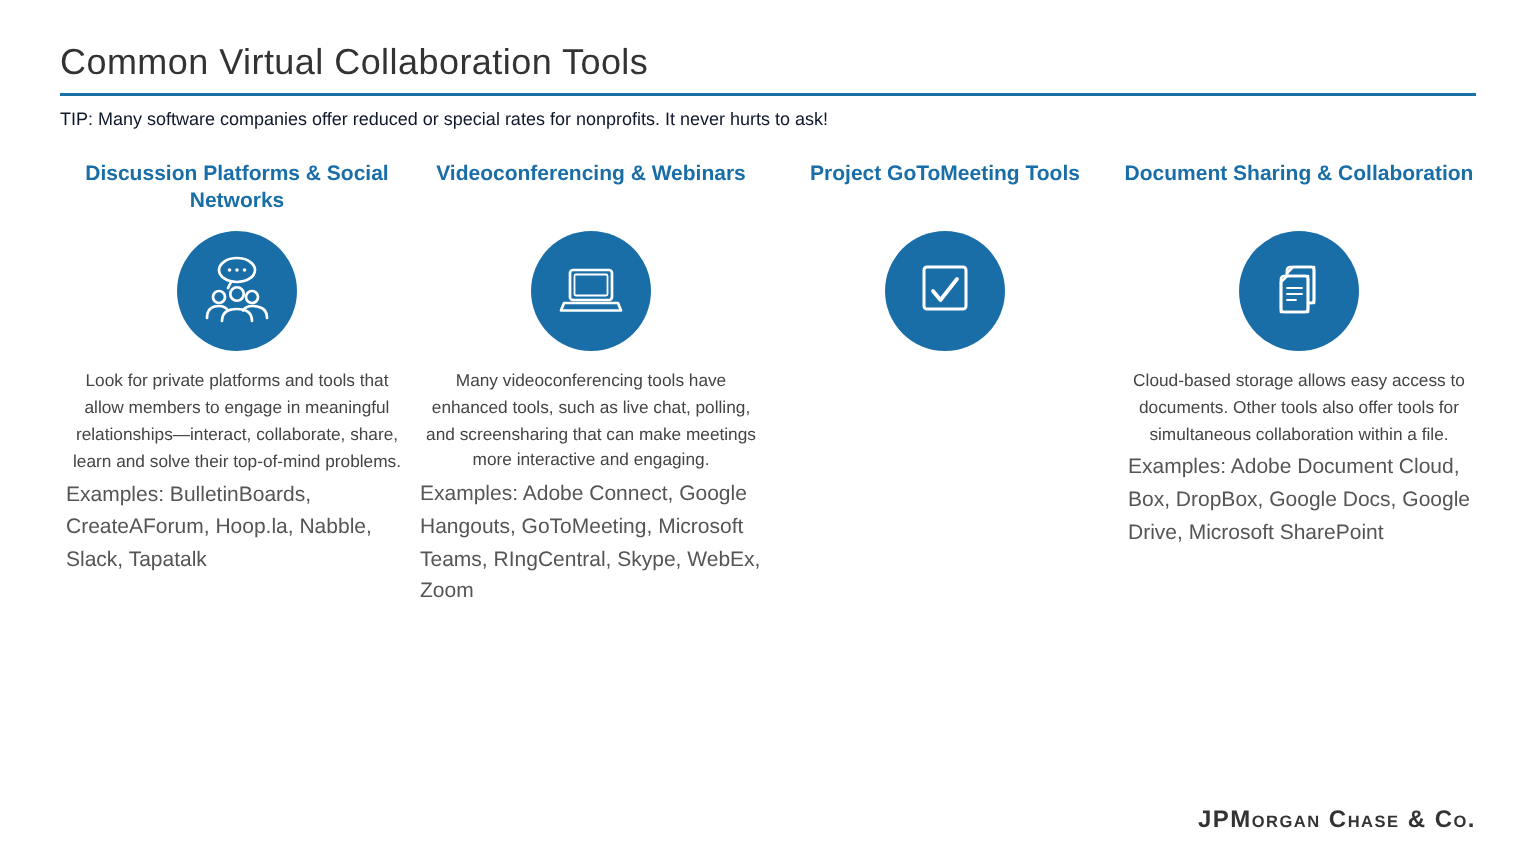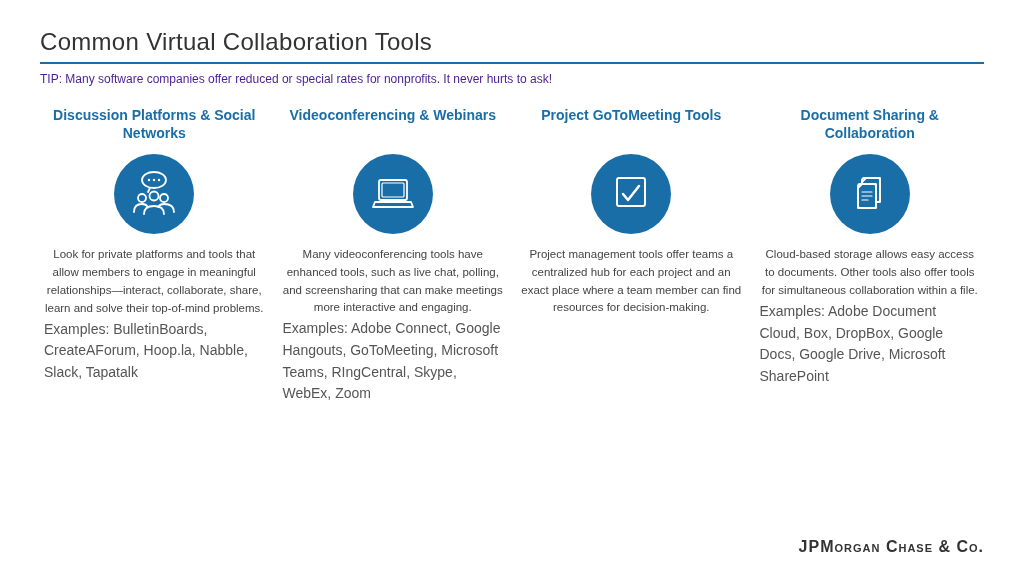--- a/index.html
+++ b/index.html
@@ -27,27 +27,26 @@
       color: #333333;
       letter-spacing: 0.3px;
     }
     .title-divider {
       height: 2px;
       background: #1a6ea8;
       margin: 6px 0 8px 0;
     }
     .tip-text {
       font-size: 12px;
-      color: #4c1d95;
+      color: #0f172a;
       margin-bottom: 14px;
     }
     .columns {
       display: flex;
       flex-direction: row;
-      gap: 10px;
       flex: 1;
     }
     .column {
       flex: 1;
       display: flex;
       flex-direction: column;
       align-items: center;
       text-align: center;
     }
     .col-title {
@@ -162,21 +161,20 @@
       <div class="col-title">Project GoToMeeting Tools</div>
       <div class="icon-circle">
 
         <svg width="52" height="48" viewBox="0 0 52 48" fill="none" xmlns="http://www.w3.org/2000/svg">
 
           <rect x="12" y="8" width="28" height="28" rx="2" stroke="white" stroke-width="2" fill="none"></rect>
 
           <path d="M18 24 L23 30 L34 16" stroke="white" stroke-width="2.5" fill="none" stroke-linecap="round" stroke-linejoin="round"></path>
         </svg>
       </div>
-      <p class="col-description">Project management tools offer teams a centralized hub for each project and an exact place where a team member can find resources for decision-making.</p>
     </div>
 
     <div class="column">
       <div class="col-title">Document Sharing &amp; Collaboration</div>
       <div class="icon-circle">
 
         <svg width="52" height="48" viewBox="0 0 52 48" fill="none" xmlns="http://www.w3.org/2000/svg">
 
           <rect x="18" y="8" width="18" height="24" rx="2" stroke="white" stroke-width="1.8" fill="none"></rect>
           <path d="M22 8 L36 8 L36 32 L18 32 L18 12 L22 8 Z" stroke="white" stroke-width="1.8" fill="none" stroke-linejoin="round"></path>

